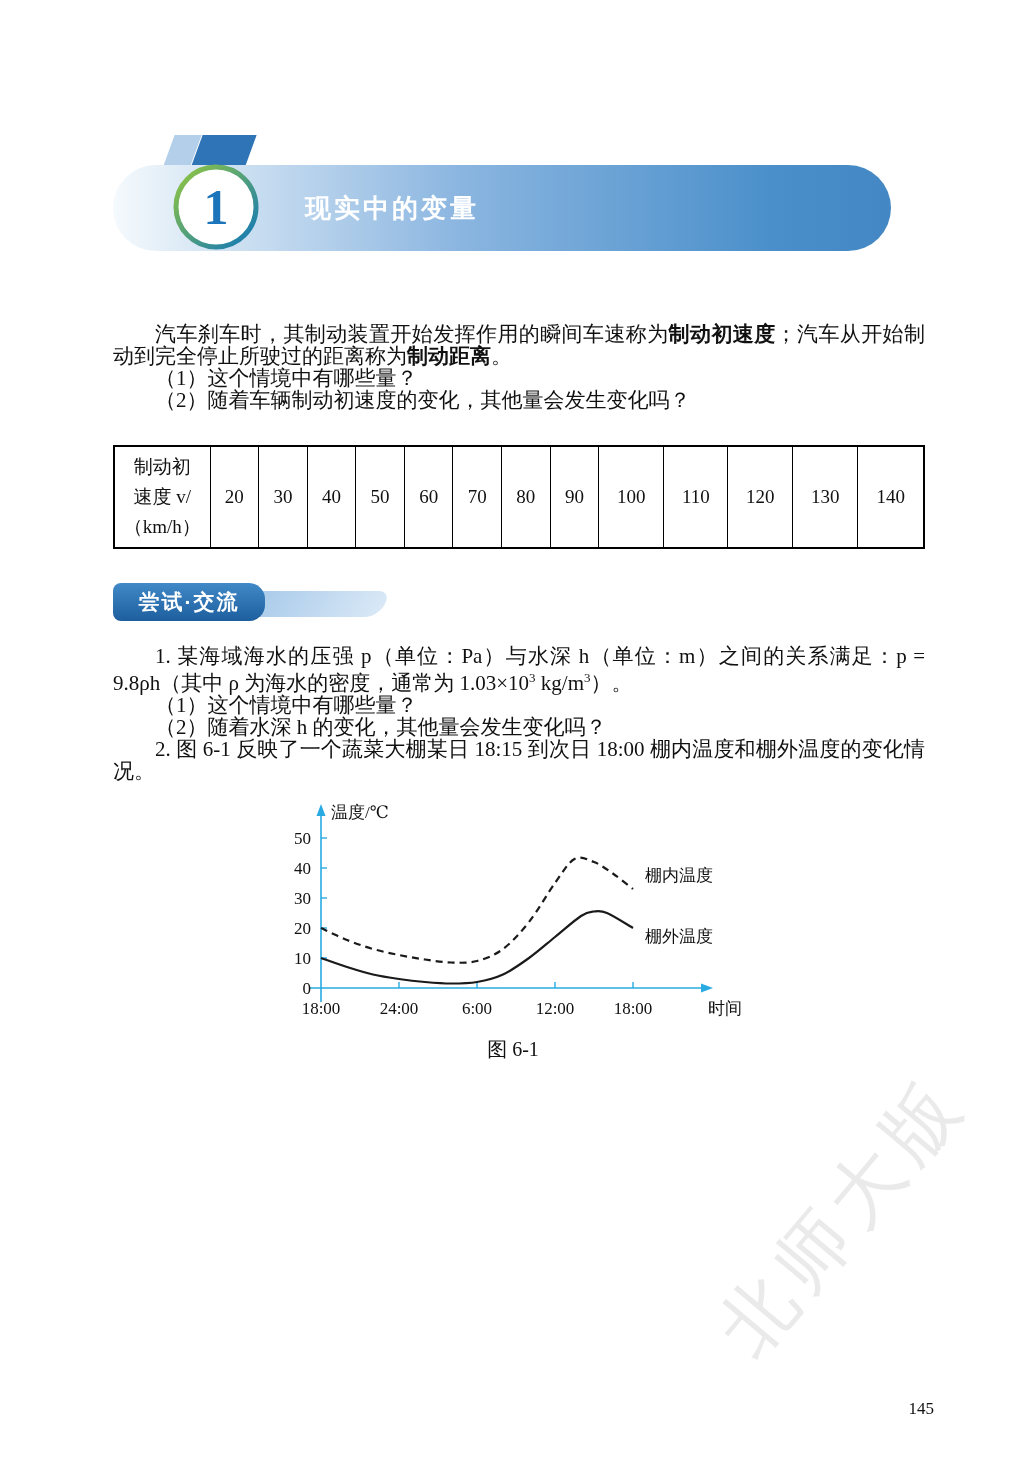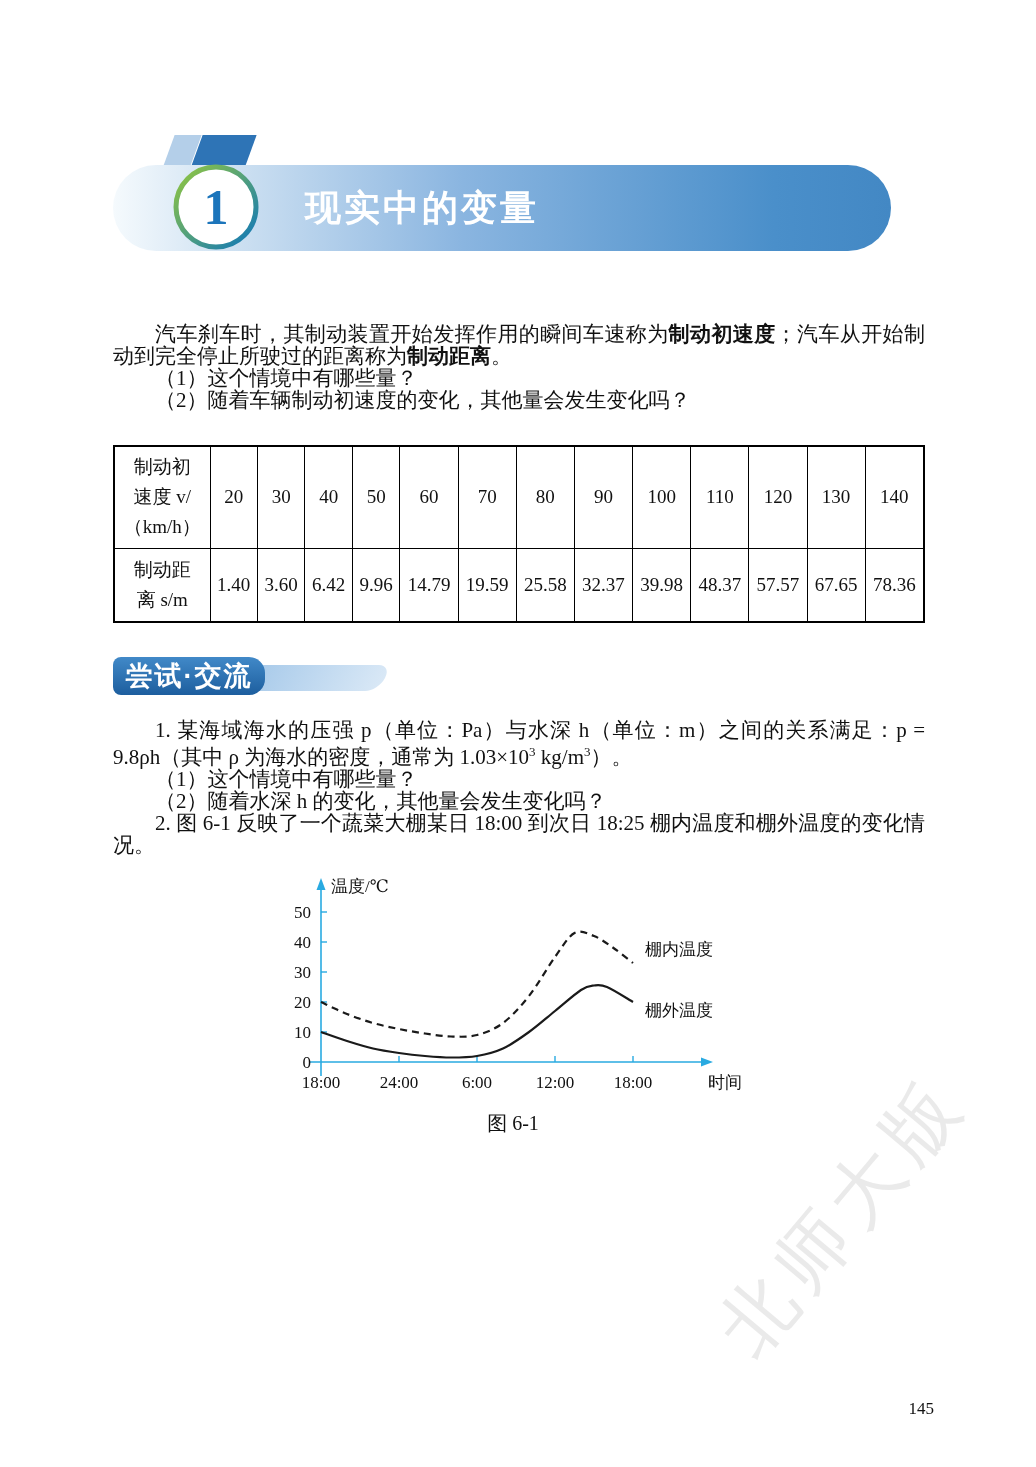--- a/index.html
+++ b/index.html
@@ -27,21 +27,21 @@
     display:flex; align-items:center;
   }
   .num-circle { position:relative; width:90px; height:90px; margin-left:58px; margin-top:-2px; flex:0 0 auto; }
   .num-circle svg { position:absolute; inset:0; }
   .num-circle .num {
     position:absolute; inset:0; display:flex; align-items:center; justify-content:center;
     font-size:50px; font-weight:700; color:#1c75bb; font-family:"Liberation Serif",serif;
   }
   .banner-title {
     margin-left:44px; font-family:"Liberation Sans","DejaVu Sans",sans-serif;
-    font-size:36px; font-weight:700; color:#ffffff; letter-spacing:3px;
+    font-size:26px; font-weight:700; color:#ffffff; letter-spacing:3px;
   }
 
   
   .content { width:812px; margin-left:113px; }
   .para { font-size:21px; line-height:22px; text-align:justify; }
   .indent { text-indent:2em; }
   .mt-intro { margin-top:72px; }
   b.term { font-weight:700; }
   sup { font-size:13px; }
 
@@ -60,21 +60,21 @@
     border-radius:6px 16px 16px 6px; transform:skewX(-28deg);
   }
   .badge-main {
     position:absolute; left:0; top:0; width:152px; height:38px;
     background:linear-gradient(180deg,#4189c8,#1d5e9e);
     border-radius:8px 16px 16px 8px;
     display:flex; align-items:center; justify-content:center;
   }
   .badge-main span {
     color:#fff; font-family:"Liberation Sans","DejaVu Sans",sans-serif;
-    font-size:27px; font-weight:700; letter-spacing:2px;
+    font-size:21px; font-weight:700; letter-spacing:2px;
   }
 
   .mt-ex { margin-top:20px; }
 
   
   figure.chart-fig { margin:10px 0 0 150px; width:500px; }
   figure.chart-fig svg { display:block; }
   figure.chart-fig svg text { font-family:"Liberation Serif","DejaVu Serif",serif; }
   figcaption { text-align:center; font-size:20px; margin-top:4px; }
 
@@ -129,53 +129,34 @@
             <td>60</td>
             <td>70</td>
             <td>80</td>
             <td>90</td>
             <td>100</td>
             <td>110</td>
             <td>120</td>
             <td>130</td>
             <td>140</td>
           </tr>
-        <tr class="row-dist" id="distance-row">
-          <td class="rowhead">
-            <div>制动距</div>
-            <div>离 s/m</div>
-          </td>
-        <td>1.40</td>
-            <td>3.60</td>
-            <td>6.42</td>
-            <td>9.96</td>
-            <td>14.79</td>
-            <td>19.59</td>
-            <td>25.58</td>
-            <td>32.37</td>
-            <td>39.98</td>
-            <td>48.37</td>
-            <td>57.57</td>
-            <td>67.65</td>
-            <td>78.36</td>
-          </tr>
       </tbody>
     </table>
 
     <div class="badge-wrap">
       <div class="badge-swoosh"></div>
       <div class="badge-main">
         <span>尝试·交流</span>
       </div>
     </div>
 
     <p class="para indent mt-ex"><span>1. 某海域海水的压强 p（单位：Pa）与水深 h（单位：m）之间的关系满足：p = 9.8ρh（其中 ρ 为海水的密度，通常为 1.03×10</span><sup>3</sup><span> kg/m</span><sup>3</sup><span>）。</span></p>
     <p class="para indent">（1）这个情境中有哪些量？</p>
     <p class="para indent">（2）随着水深 h 的变化，其他量会发生变化吗？</p>
-    <p class="para indent">2. 图 6-1 反映了一个蔬菜大棚某日 18:00 到次日 18:25 棚内温度和棚外温度的变化情况。</p>
+    <p class="para indent">2. 图 6-1 反映了一个蔬菜大棚某日 18:15 到次日 18:00 棚内温度和棚外温度的变化情况。</p>
 
     <figure class="chart-fig">
       <svg id="temp-chart" width="500" height="240" viewBox="0 0 500 240">
           <line x1="58" y1="210" x2="58" y2="20" stroke="#29aae1" stroke-width="1.6"></line>
           <path d="M53.5,24 L58,12 L62.5,24 Z" fill="#29aae1"></path>
           <line x1="46" y1="196" x2="442" y2="196" stroke="#29aae1" stroke-width="1.6"></line>
           <path d="M438,191.5 L450,196 L438,200.5 Z" fill="#29aae1"></path>
           <text x="48" y="202" text-anchor="end" font-size="17" fill="#111">0</text>
           <line x1="58" y1="166" x2="64" y2="166" stroke="#29aae1" stroke-width="1.4"></line>
           <text x="48" y="172" text-anchor="end" font-size="17" fill="#111">10</text>

